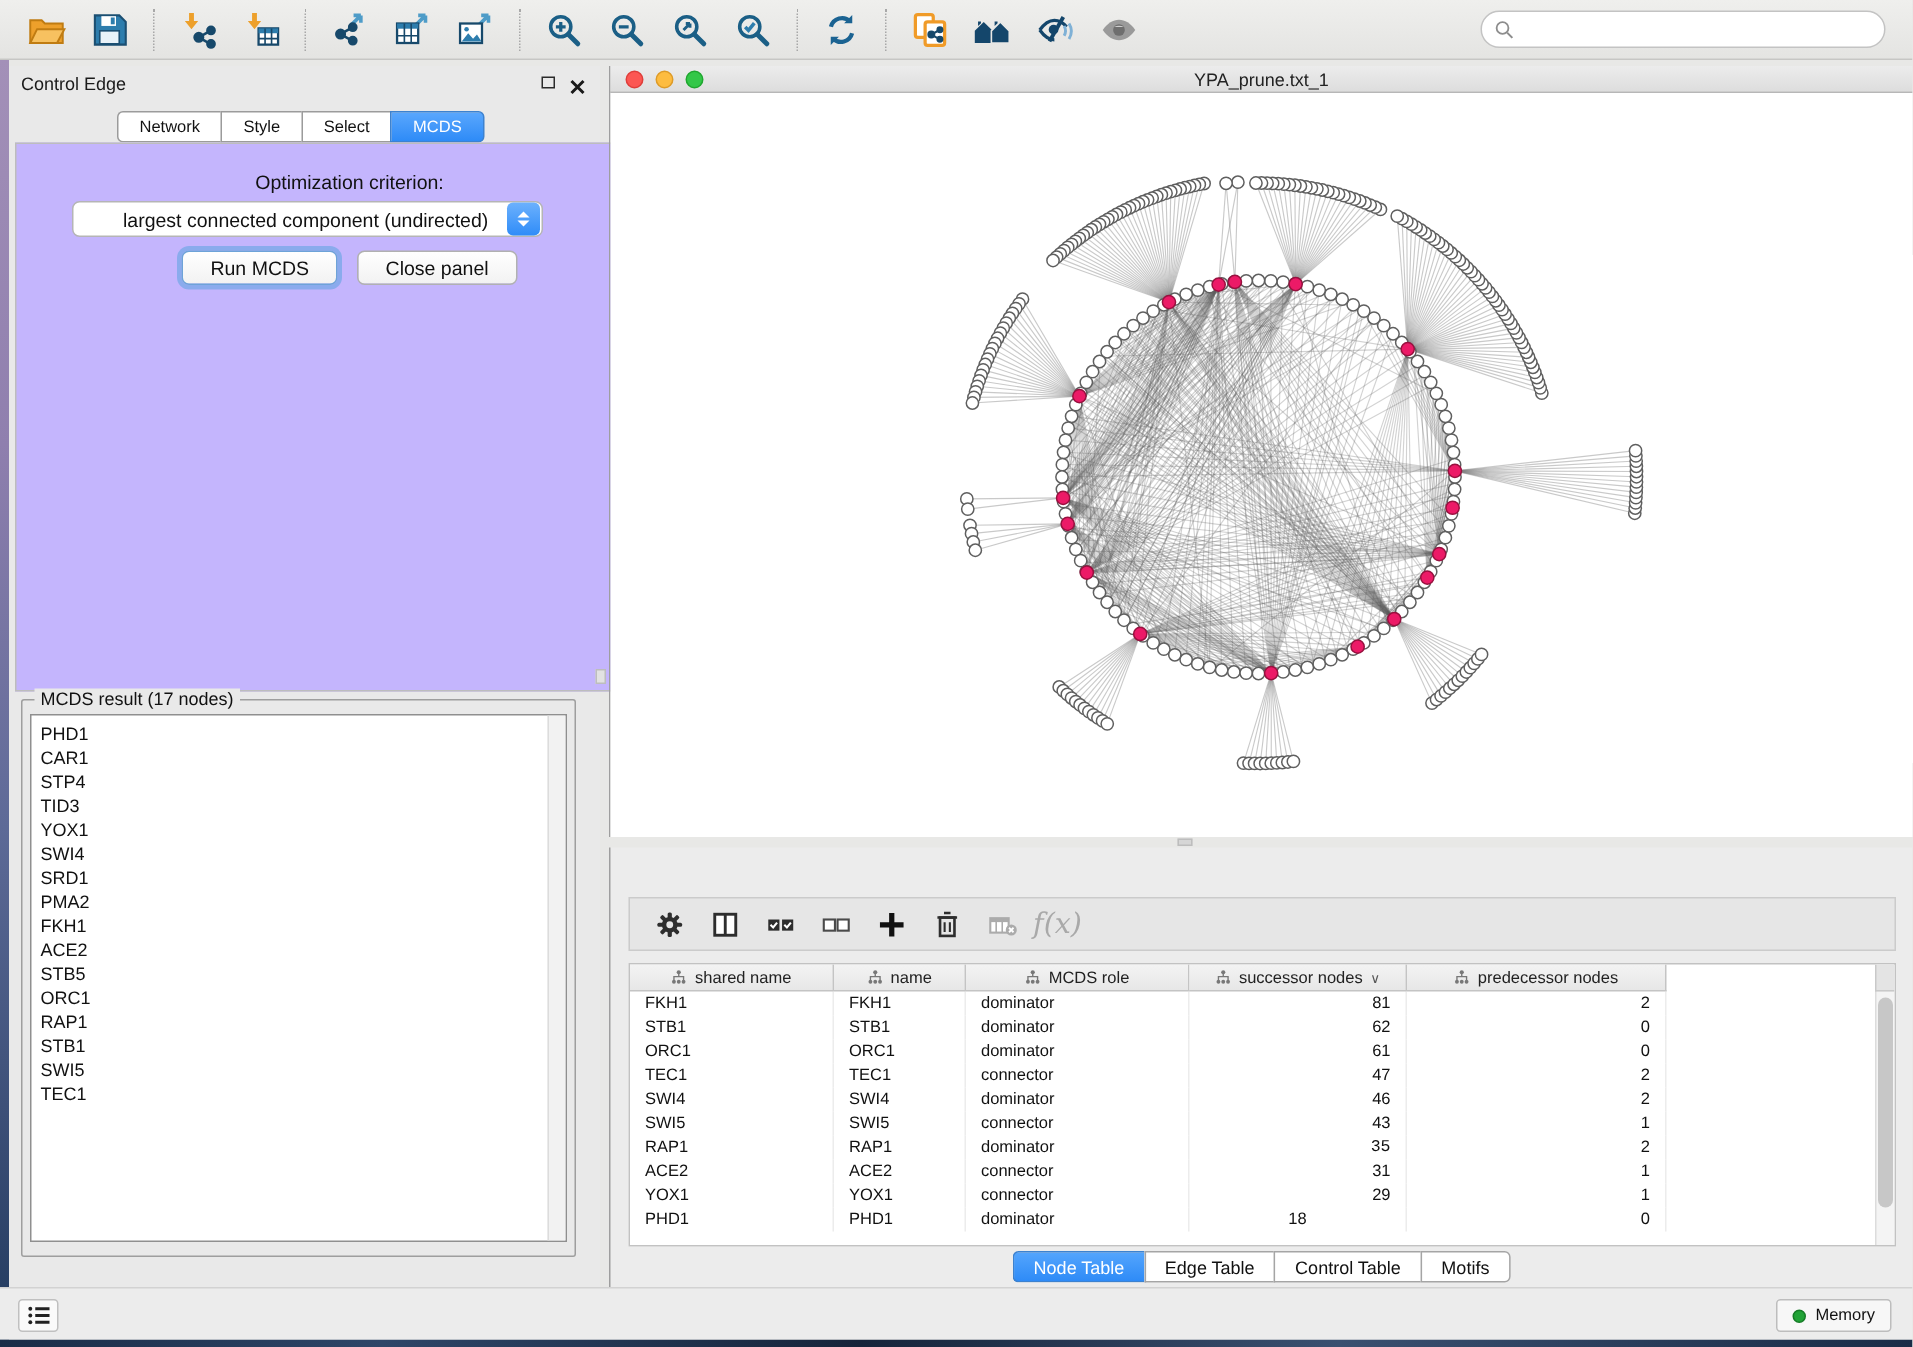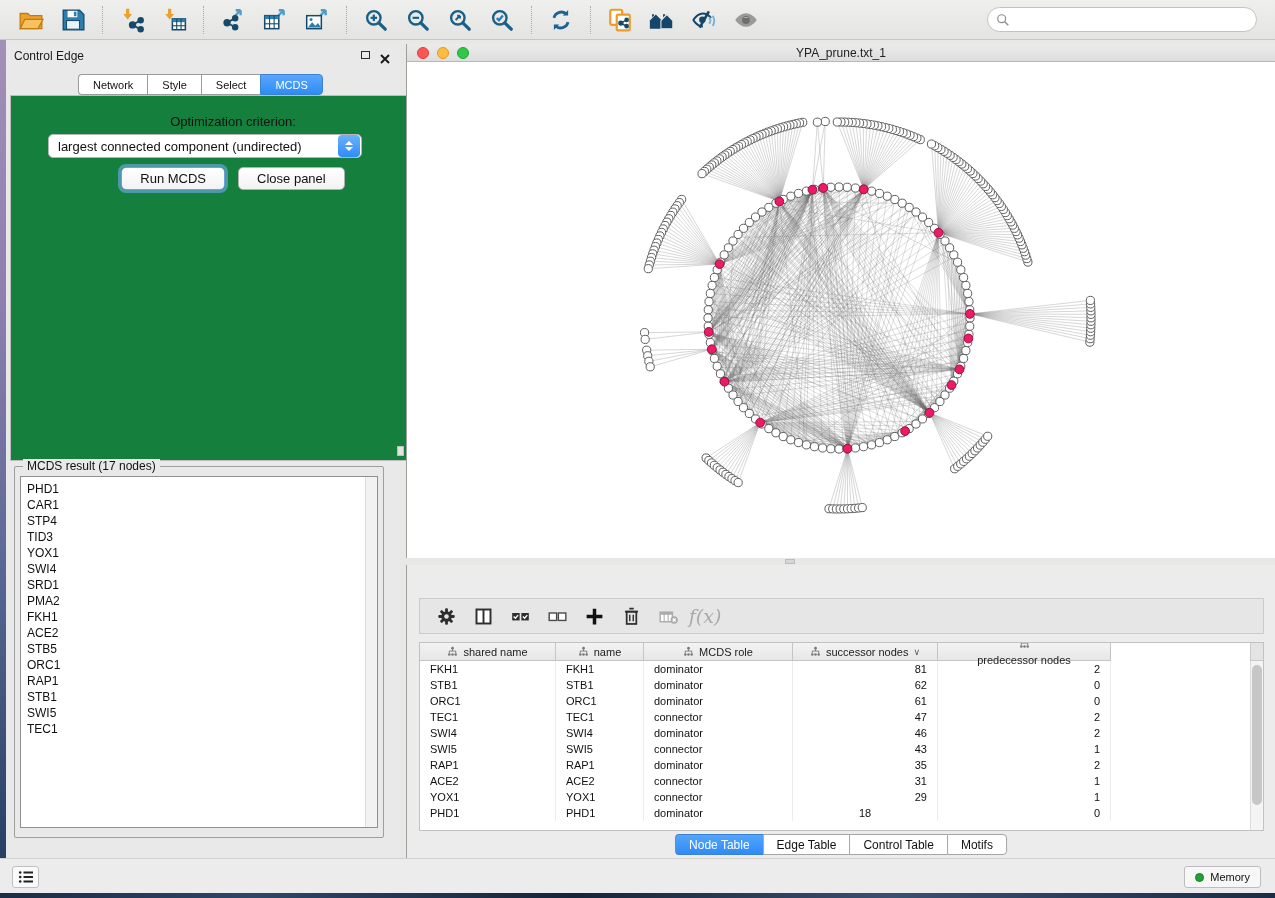--- a/index.html
+++ b/index.html
@@ -37,24 +37,24 @@
   .cp-float { right:30px; } .cp-close { right:10px; }
 
   .ctabs { position:absolute; left:72px; top:30px; display:flex; }
   .ctab { height:21px; padding:0 14px; font-size:11px; color:#111; background:#fff;
     border:1px solid #9b9b9b; border-right:none; display:flex; align-items:center; cursor:pointer; }
   .ctab:first-child { border-radius:4px 0 0 4px; }
   .ctab:last-child { border-right:1px solid #9b9b9b; border-radius:0 4px 4px 0; }
   .ctab.active { background:linear-gradient(#5aa7fd,#2e8bf7); color:#fff; border-color:#3d82cf; }
 
   .cp-content { position:absolute; left:4px; top:51px; width:446px; height:366px;
-    background:#15803d; border:1px solid #bdbdbd; }
+    background:#c4b5fd; border:1px solid #bdbdbd; }
   .opt-label { position:absolute; left:0; top:18px; width:100%; text-align:center; font-size:13px; color:#111; }
   .dropdown { position:absolute; left:37px; top:38px; width:314px; height:24px; background:#fff;
-    border:1px solid #b5b5b5; border-radius:5px; display:flex; align-items:center; cursor:pointer; }
+    border:1px solid #b5b5b5; border-radius:5px; display:flex; align-items:center; cursor:pointer;padding-left:24px; }
   .dropdown .val { flex:1; font-size:13px; color:#111; padding-left:9px; white-space:nowrap; }
   .dd-spin { width:22px; height:22px; margin-right:1px; border-radius:4px;
     background:linear-gradient(#6cb1fd,#2f8cf8); display:flex; flex-direction:column;
     align-items:center; justify-content:center; gap:2px; }
   .dd-spin i { width:0; height:0; border-left:4px solid transparent; border-right:4px solid transparent; }
   .dd-up { border-bottom:4px solid #fff; } .dd-down { border-top:4px solid #fff; }
   .btnrow { position:absolute; left:0; top:71px; width:100%; display:flex; justify-content:center; gap:13px; }
   .pbtn { height:23px; padding:0 18px; font-size:13px; color:#111; background:linear-gradient(#fff,#f2f2f2);
     border:1px solid #b1b1b1; border-radius:5px; font-family:"Liberation Sans",sans-serif; cursor:pointer; }
   .pbtn.focused { box-shadow:0 0 0 3px rgba(108,166,229,.65); border-color:#6ea3d8; }
@@ -1499,21 +1499,21 @@
             <svg viewBox="0 0 12 12">
               <circle cx="6" cy="2.4" r="1.5" fill="#787878"></circle>
               <path d="M6 3.5v2M2.5 8V5.5h7V8" stroke="#787878" fill="none"></path>
               <circle cx="2.5" cy="9.3" r="1.4" fill="#787878"></circle>
               <circle cx="6" cy="9.3" r="1.4" fill="#787878"></circle>
               <circle cx="9.5" cy="9.3" r="1.4" fill="#787878"></circle>
             </svg>
             <span>successor nodes</span>
             <span class="chev">∨</span>
           </div>
-          <div class="th" style="width: 173px; flex-direction: column;">
+          <div class="th" style="width: 173px;">
             <svg viewBox="0 0 12 12">
               <circle cx="6" cy="2.4" r="1.5" fill="#787878"></circle>
               <path d="M6 3.5v2M2.5 8V5.5h7V8" stroke="#787878" fill="none"></path>
               <circle cx="2.5" cy="9.3" r="1.4" fill="#787878"></circle>
               <circle cx="6" cy="9.3" r="1.4" fill="#787878"></circle>
               <circle cx="9.5" cy="9.3" r="1.4" fill="#787878"></circle>
             </svg>
             <span>predecessor nodes</span>
           </div>
         </div>
@@ -1557,21 +1557,21 @@
             <div class="td" style="width: 136px;">SWI5</div>
             <div class="td" style="width: 88px;">SWI5</div>
             <div class="td" style="width: 149px;">connector</div>
             <div class="td num" style="width: 145px;">43</div>
             <div class="td num" style="width: 173px;">1</div>
           </div>
           <div class="trow">
             <div class="td" style="width: 136px;">RAP1</div>
             <div class="td" style="width: 88px;">RAP1</div>
             <div class="td" style="width: 149px;">dominator</div>
-            <div class="td num" style="width: 145px;">35</div>
+            <div class="td num" style="width: 145px; font-family: Liberation Mono, monospace;">35</div>
             <div class="td num" style="width: 173px;">2</div>
           </div>
           <div class="trow">
             <div class="td" style="width: 136px;">ACE2</div>
             <div class="td" style="width: 88px;">ACE2</div>
             <div class="td" style="width: 149px;">connector</div>
             <div class="td num" style="width: 145px;">31</div>
             <div class="td num" style="width: 173px;">1</div>
           </div>
           <div class="trow">

